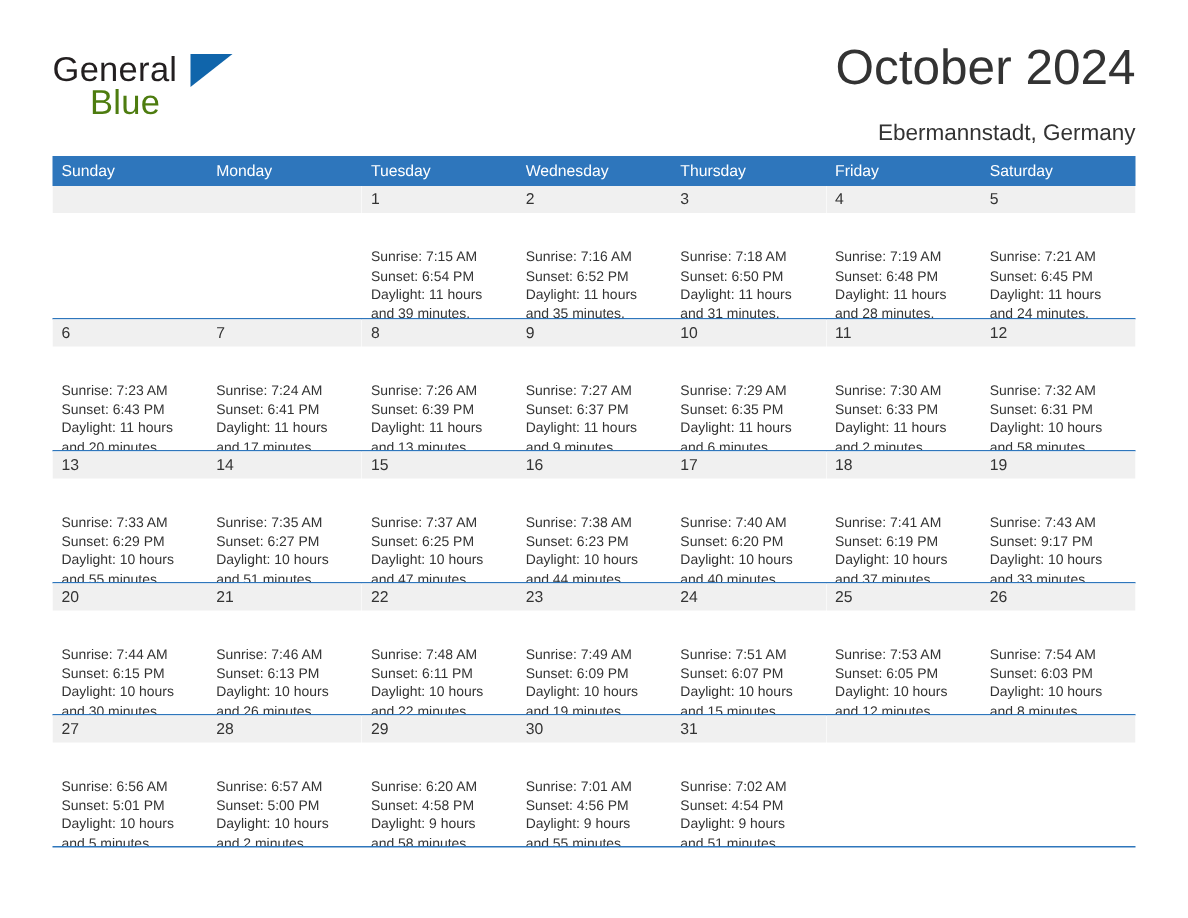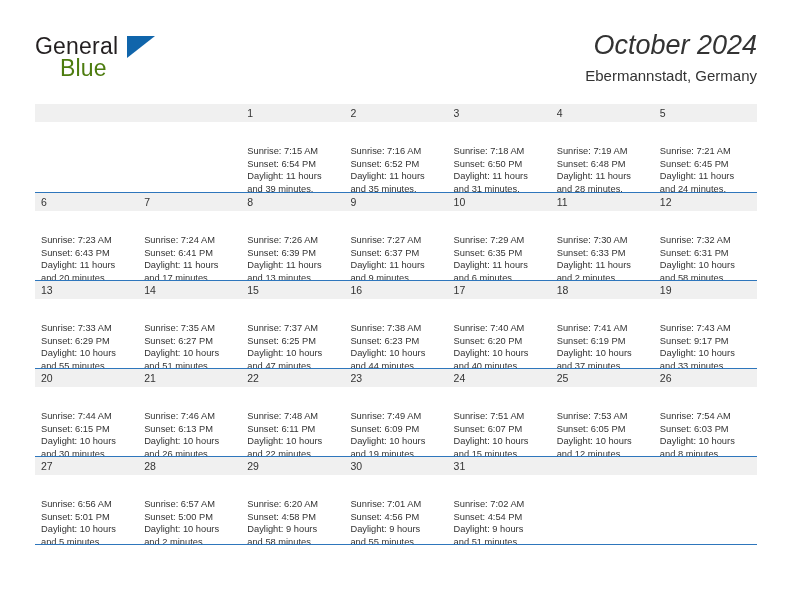--- a/index.html
+++ b/index.html
@@ -64,32 +64,31 @@
     border-bottom: 22px solid transparent;
   }
 
   .title-block {
     position: absolute;
     right: 35px;
     top: 28px;
     text-align: right;
   }
   .month-title {
-    font-size: 27px;
+    font-size: 33px;
     font-weight: normal;
     color: #333333;
     line-height: 34px;
     white-space: nowrap;
-    font-style: italic;
   }
   .location-subtitle {
     font-size: 15px;
     color: #333333;
     line-height: 22px;
-    margin-top: 3px;
+    margin-top: 16px;
     white-space: nowrap;
   }
 
   
   .calendar {
     position: absolute;
     left: 35px;
     top: 104px;
     width: 722px;
   }
@@ -165,20 +164,29 @@
     </div>
 
     <div class="title-block">
       <div class="month-title">October 2024</div>
       <div class="location-subtitle">Ebermannstadt, Germany</div>
     </div>
 
   </div>
 
   <div class="calendar">
+    <div class="cal-head">
+        <div class="dow">Sunday</div>
+        <div class="dow">Monday</div>
+        <div class="dow">Tuesday</div>
+        <div class="dow">Wednesday</div>
+        <div class="dow">Thursday</div>
+        <div class="dow">Friday</div>
+        <div class="dow">Saturday</div>
+      </div>
     <div class="cal-body">
         <div class="week">
           <div class="cell empty">
             <span class="daynum"></span>
             <div class="info"></div>
           </div>
           <div class="cell empty">
             <span class="daynum"></span>
             <div class="info"></div>
           </div>

